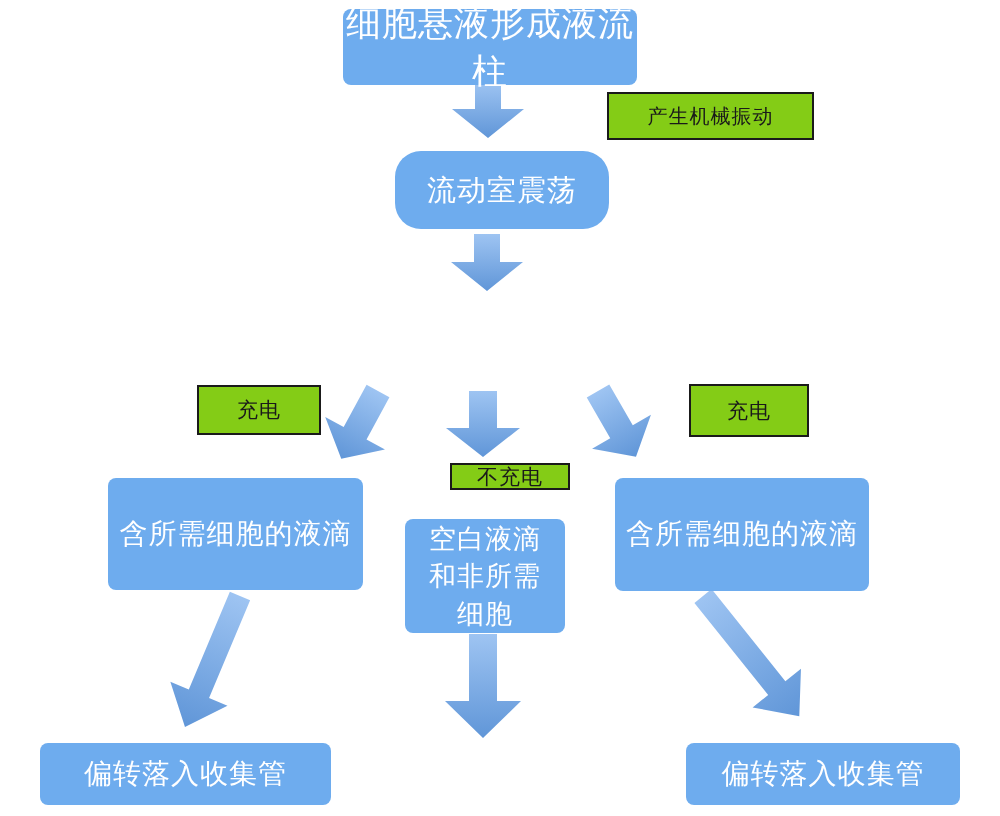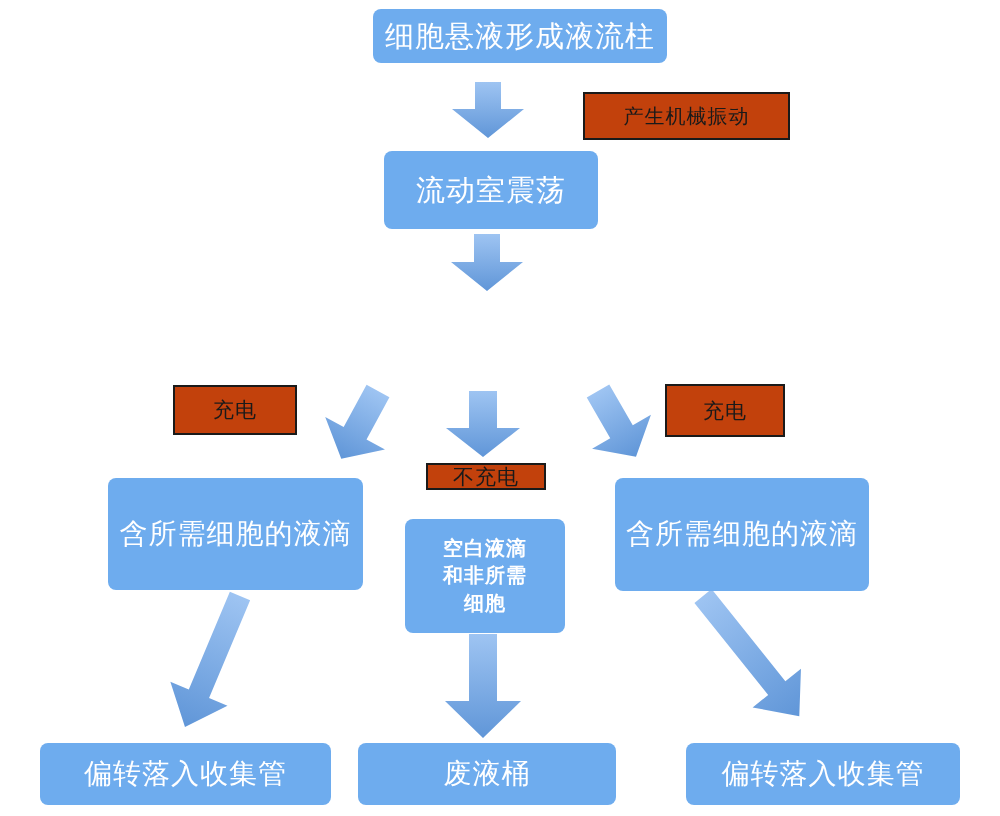--- a/index.html
+++ b/index.html
@@ -23,45 +23,46 @@
     display: flex;
     align-items: center;
     justify-content: center;
     text-align: center;
     line-height: 1.38;
     white-space: pre-line;
     letter-spacing: 1px;
   }
   .side-label {
     position: absolute;
-    background: #c2410c;
+    background: #84cc16;
     border: 2px solid var(--label-border, #1a1a1a);
     color: var(--label-text, #1a1a1a);
     display: flex;
     align-items: center;
     justify-content: center;
     text-align: center;
     box-sizing: border-box;
     letter-spacing: 1px;
+    margin-left: 24px;
   }
   .arrow-layer {
     position: absolute;
     left: 0; top: 0;
     width: 1000px;
     height: 816px;
   }
   .grad-start { stop-color: var(--arrow-start, #9EC4F2); }
   .grad-end   { stop-color: var(--arrow-end, #6096D8); }
 
   
-  #node-cell-suspension       { left: 343px; top: 9px;   width: 294px; height: 54px;  font-size: 29px; margin-left: 30px; }
-  #node-flow-chamber          { left: 384px; top: 151px; width: 214px; height: 78px;  font-size: 29px; }
+  #node-cell-suspension       { left: 343px; top: 9px;   width: 294px; height: 76px;  font-size: 35px; }
+  #node-flow-chamber          { left: 395px; top: 151px; width: 214px; height: 78px;  font-size: 29px; border-radius: 26px; }
   #node-stream-breakup        { left: 341px; top: 303px; width: 296px; height: 83px;  font-size: 29px; }
   #node-desired-droplets-left { left: 108px; top: 478px; width: 255px; height: 112px; font-size: 28px; }
-  #node-blank-droplets        { left: 405px; top: 519px; width: 160px; height: 114px; font-size: 20px; font-weight: bold; }
+  #node-blank-droplets        { left: 405px; top: 519px; width: 160px; height: 114px; font-size: 27px; }
   #node-desired-droplets-right{ left: 615px; top: 478px; width: 254px; height: 113px; font-size: 28px; }
   #node-collect-left          { left: 40px;  top: 743px; width: 291px; height: 62px;  font-size: 28px; }
   #node-waste-bucket          { left: 358px; top: 743px; width: 258px; height: 62px;  font-size: 28px; }
   #node-collect-right         { left: 686px; top: 743px; width: 274px; height: 62px;  font-size: 28px; }
 
   
   #label-mechanical-vibration { left: 583px; top: 92px;  width: 207px; height: 48px; font-size: 20px; }
   #label-charge-left          { left: 173px; top: 385px; width: 124px; height: 50px; font-size: 21px; }
   #label-charge-right         { left: 665px; top: 384px; width: 120px; height: 53px; font-size: 21px; }
   #label-no-charge            { left: 426px; top: 463px; width: 120px; height: 27px; font-size: 21px; }
@@ -96,21 +97,20 @@
   <div class="node" id="node-desired-droplets-left">含所需细胞的液滴</div>
 
   <div class="node" id="node-blank-droplets">空白液滴
 和非所需
 细胞</div>
 
   <div class="node" id="node-desired-droplets-right">含所需细胞的液滴</div>
 
   <div class="node" id="node-collect-left">偏转落入收集管</div>
 
-  <div class="node" id="node-waste-bucket">废液桶</div>
 
   <div class="node" id="node-collect-right">偏转落入收集管</div>
 
   <div class="side-label" id="label-mechanical-vibration">产生机械振动</div>
 
   <div class="side-label" id="label-charge-left">充电</div>
 
   <div class="side-label" id="label-charge-right">充电</div>
 
   <div class="side-label" id="label-no-charge">不充电</div>

